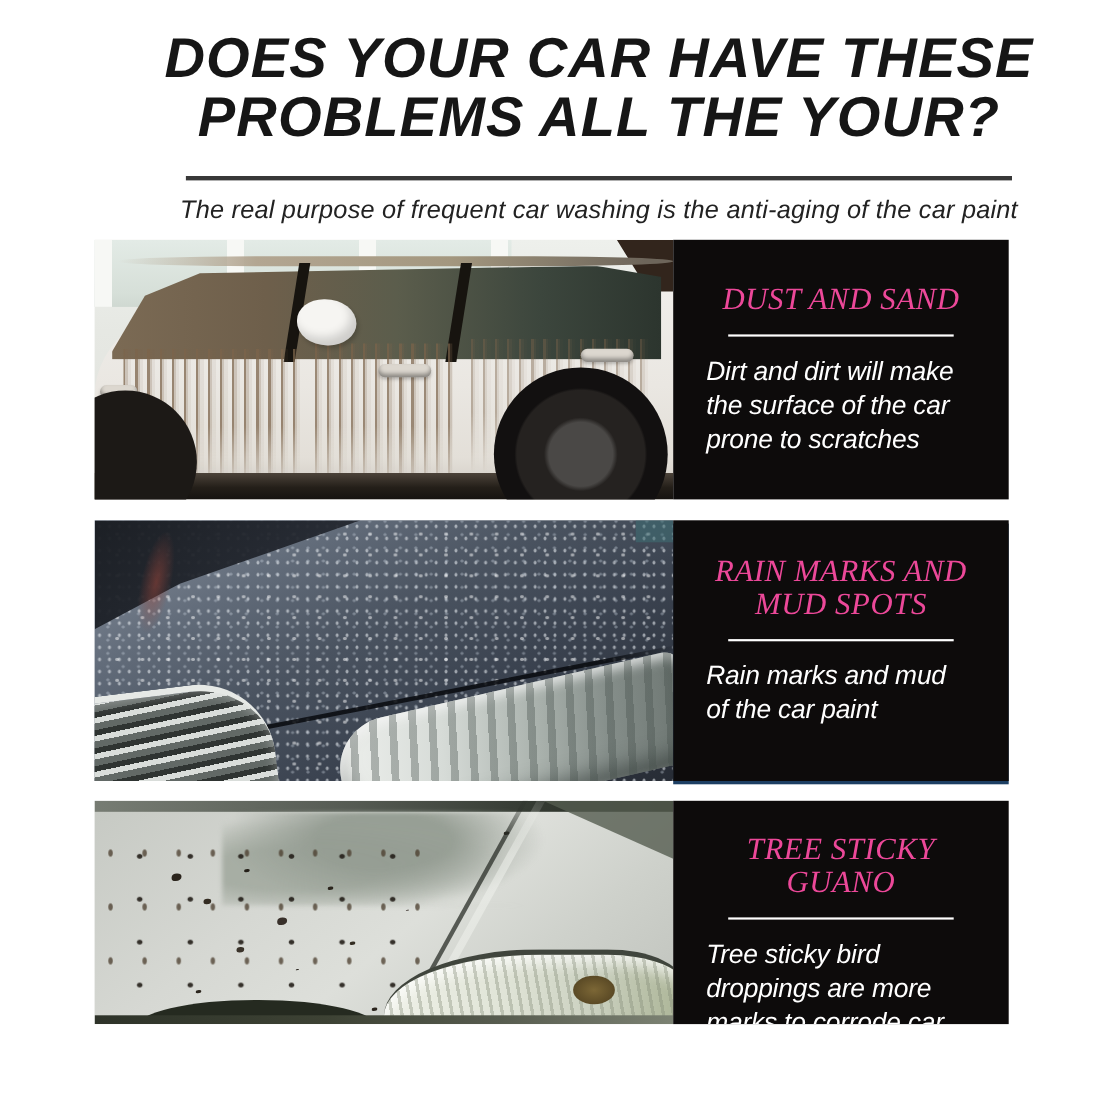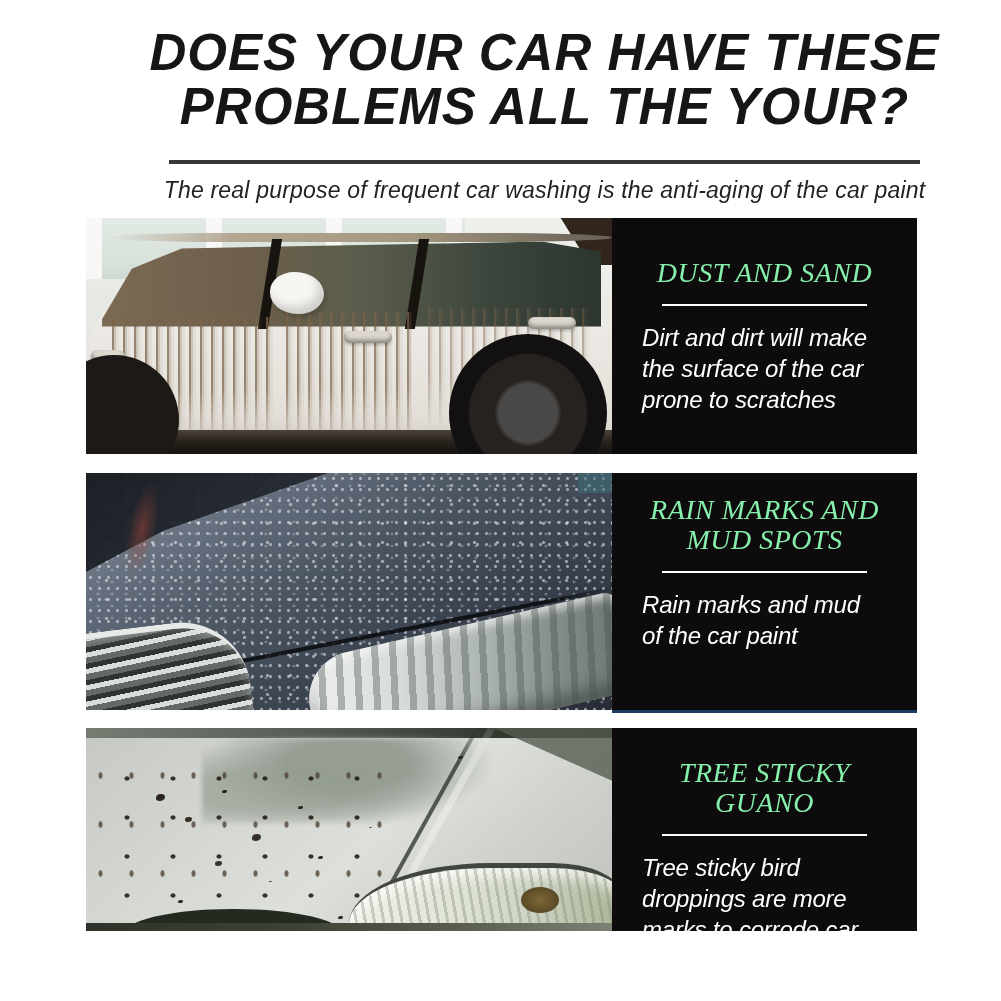--- a/index.html
+++ b/index.html
@@ -16,23 +16,23 @@
   
   .rows{position:absolute;top:218px;left:86px;width:831px;}
   .row{display:flex;}
   .row-1{height:236px;margin-bottom:19px;}
   .row-2{height:237px;margin-bottom:18px;}
   .row-3{height:203px;}
   .photo{position:relative;width:526px;height:100%;overflow:hidden;flex:none;background:#cfd2cd;}
   .panel{position:relative;width:305px;height:100%;background:#0d0b0b;box-sizing:border-box;
          padding:0 14px 0 30px;overflow:hidden;}
   .row-1 .panel{padding-top:40px;}
-  .row-2 .panel{padding-top:22px;box-shadow:0 3px 0 0 #1d3f63;}
+  .row-2 .panel{padding-top:32px;box-shadow:0 3px 0 0 #1d3f63;}
   .row-3 .panel{padding-top:30px;}
-  .panel-title{font-family:"Liberation Serif",serif;font-style:italic;font-weight:500;color:#86efac;
+  .panel-title{font-family:"Liberation Serif",serif;font-style:italic;font-weight:500;color:#ec4899;
                font-size:28px;line-height:30px;text-align:center;letter-spacing:.5px;
                margin-right:16px;}
   .panel-rule{width:205px;height:2px;background:#ffffff;margin:16px auto 0;position:relative;left:-8px;}
   .panel-body{margin:16px 0 0;font-style:italic;font-size:24px;line-height:31px;color:#fff;
               letter-spacing:-.2px;}
   .panel-body div{white-space:nowrap;}
 
   
   .photo1{background:linear-gradient(180deg,#eef0ec 0%,#e6e8e3 35%,#e0e1dc 100%);}
   .photo1 > div{position:absolute;}

